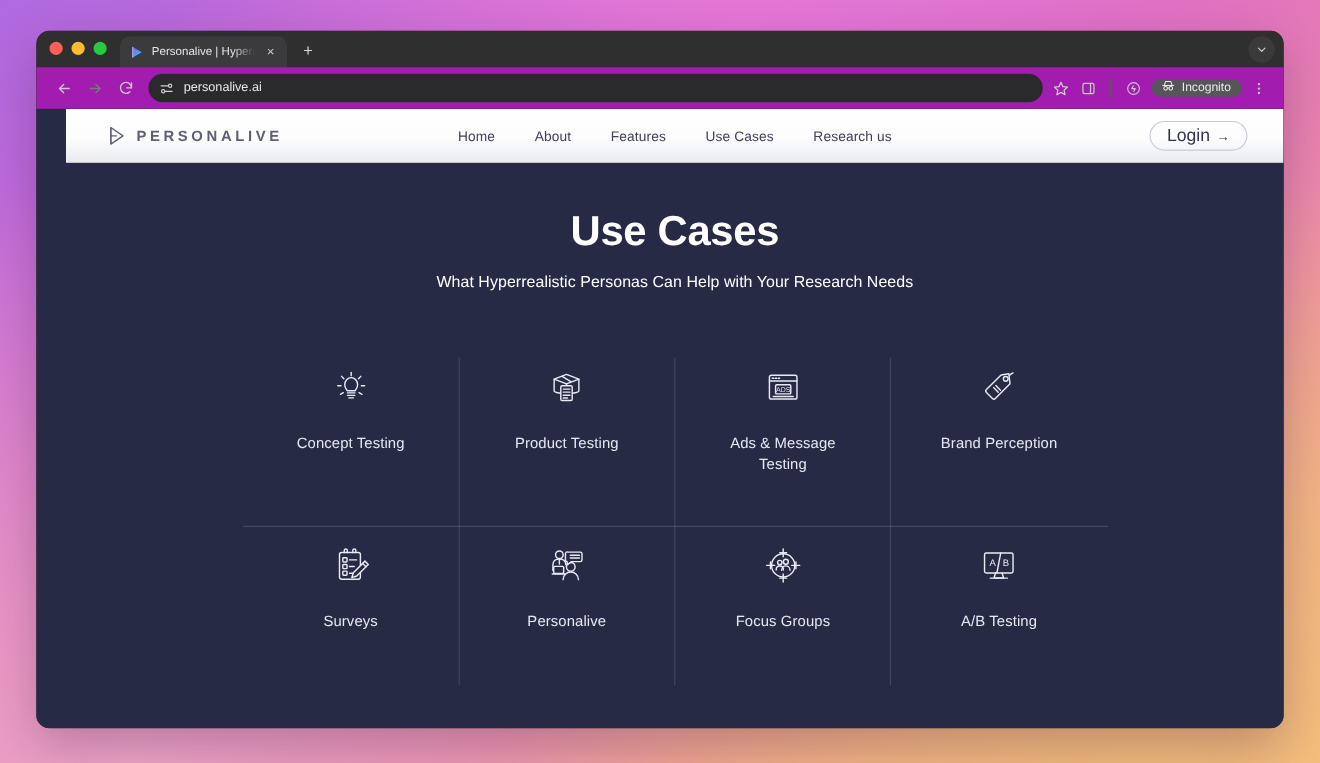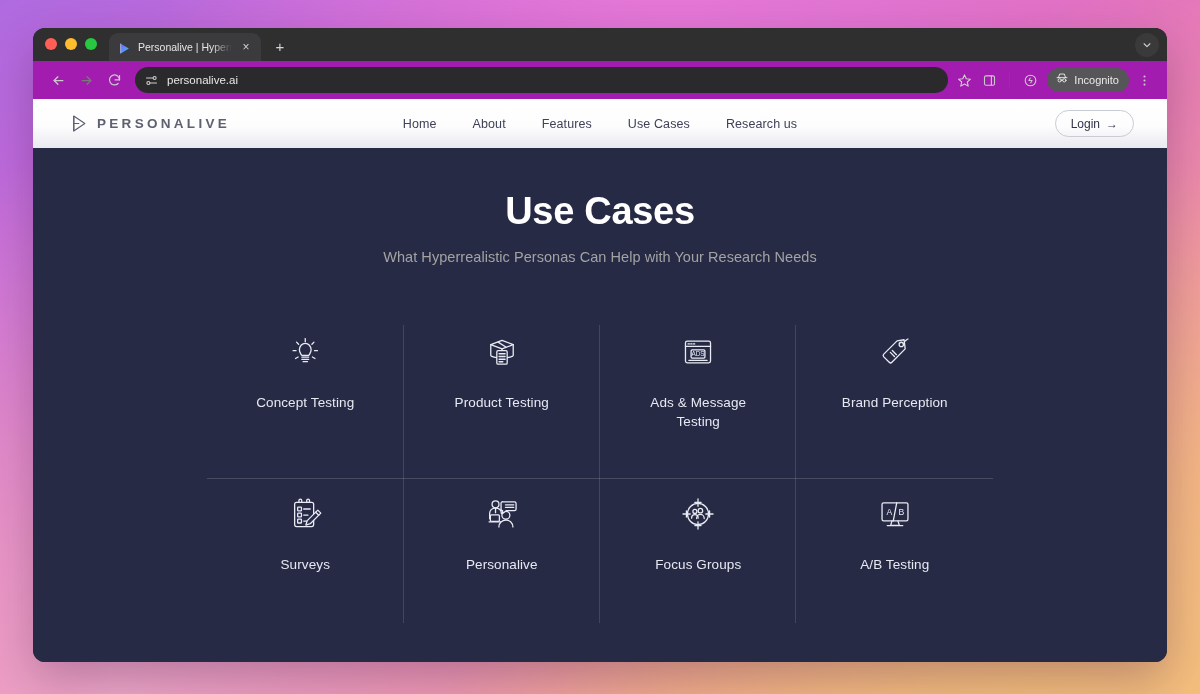--- a/index.html
+++ b/index.html
@@ -118,32 +118,32 @@
     padding: 0 8px 0 9px;
     gap: 8px;
     margin-left: 6px;
     margin-right: 4px;
   }
   .omni-icon { width: 15px; height: 15px; flex: 0 0 15px; color: #cdcdcd; }
   .omni-url { font-size: 11.5px; color: #e8e8e8; flex: 1 1 auto; }
   .omni-star { width: 20px; height: 20px; color: #cfcfcf; display:flex; align-items:center; justify-content:center; }
   .tb-sep { width: 1px; height: 16px; background: #5a5a5a; margin: 0 5px; flex: 0 0 1px; }
   .incognito-chip {
-    height: 24px;
+    height: 16px;
     border-radius: 13px;
     background: #565659;
     display: flex; align-items: center; gap: 5px;
     padding: 0 10px 0 8px;
     margin-left: 2px;
     flex: 0 0 auto;
   }
   .incognito-chip .lbl { font-size: 11px; color: #eaeaea; }
 
   
-  .page { height: 563px; background: #272a45; position: relative; overflow: hidden; }
+  .page { height: 563px; background: #272a45; position: relative; overflow: hidden; padding-left: 27px; }
 
   .site-header {
     height: 49px;
     background: linear-gradient(180deg, #ffffff 0%, #fdfdfe 55%, #e9eaef 100%);
     display: flex;
     align-items: center;
     padding: 0 33px 0 36px;
     position: relative;
   }
   .logo { display: flex; align-items: center; gap: 9px; flex: 0 0 auto; }
@@ -172,34 +172,34 @@
     right: 33px;
     height: 27px;
     padding: 0 15px;
     border: 1px solid #c9cbd6;
     border-radius: 14px;
     display: flex;
     align-items: center;
     gap: 6px;
     background: transparent;
   }
-  .login-btn span { font-size: 12px; color: #30334a; }
+  .login-btn span { font-size: 16px; color: #30334a; }
   .login-btn .arr { font-size: 12px; color: #30334a; }
 
   .hero { padding-top: 42px; text-align: center; }
   .hero h1 {
     font-size: 38px;
     font-weight: 700;
     color: #ffffff;
     letter-spacing: -0.3px;
   }
   .hero p {
     margin-top: 16px;
     font-size: 14.5px;
-    color: #a3a3a3;
+    color: #ffffff;
     letter-spacing: 0.05px;
   }
 
   .grid {
     width: 786px;
     margin: 51px auto 0;
     display: grid;
     grid-template-columns: repeat(4, 1fr);
     grid-template-rows: 162px 144px;
     position: relative;

